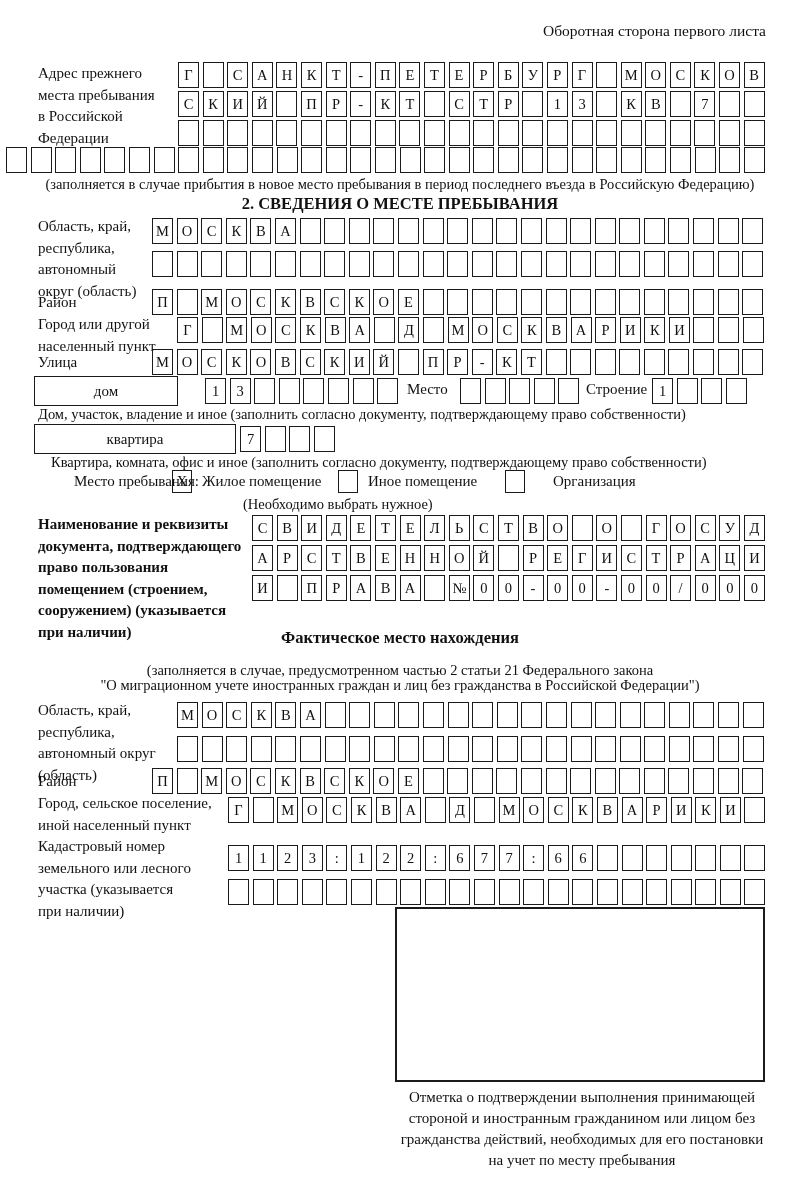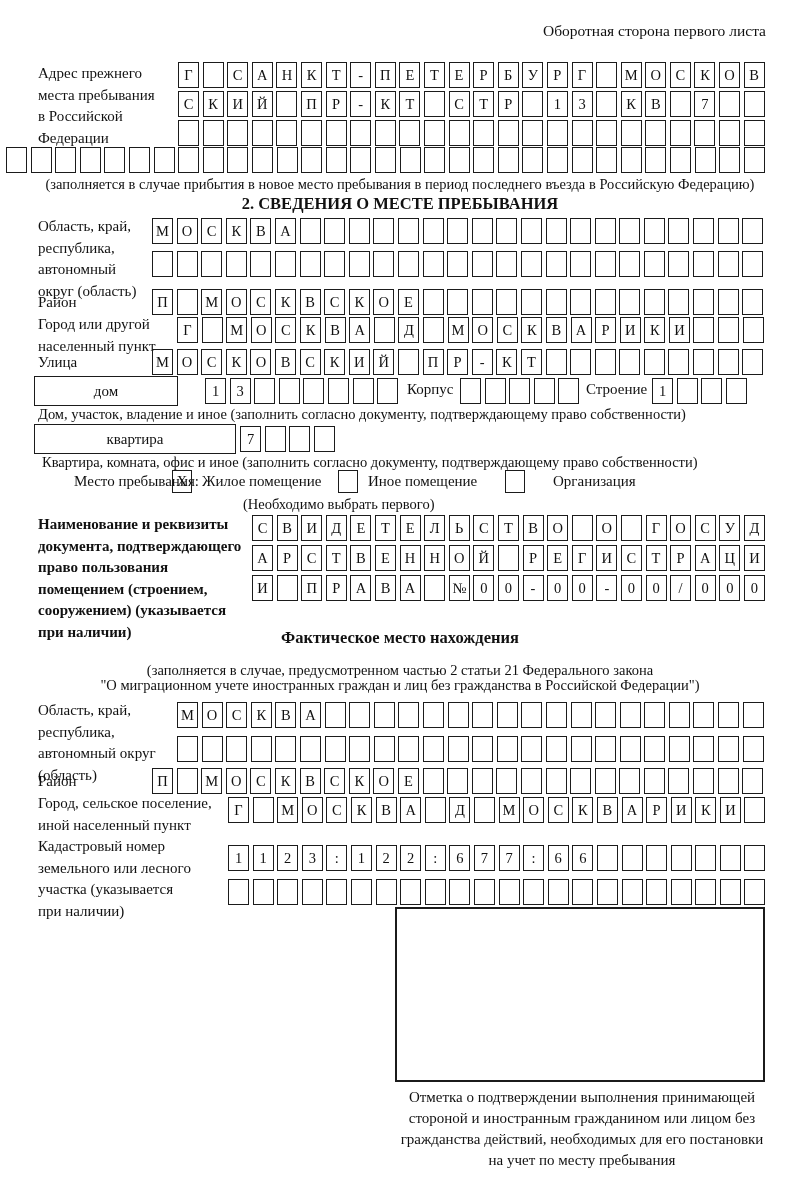--- a/index.html
+++ b/index.html
@@ -306,21 +306,21 @@
 <div class="cellrow" style="left:205px; top:378px;">
     <span class="cell">1</span>
     <span class="cell">3</span>
     <span class="cell"></span>
     <span class="cell"></span>
     <span class="cell"></span>
     <span class="cell"></span>
     <span class="cell"></span>
     <span class="cell"></span>
   </div>
-<div class="inline-lbl" style="left:407px; top:381px;">Корпус</div>
+<div class="inline-lbl" style="left:407px; top:381px;">Место</div>
 <div class="cellrow" style="left:460px; top:378px;">
     <span class="cell"></span>
     <span class="cell"></span>
     <span class="cell"></span>
     <span class="cell"></span>
     <span class="cell"></span>
   </div>
 <div class="inline-lbl" style="left:586px; top:381px;">Строение</div>
 <div class="cellrow" style="left:652px; top:378px;">
     <span class="cell">1</span>
@@ -330,30 +330,30 @@
   </div>
 <div class="note" style="left:38px; top:406px;">Дом, участок, владение и иное (заполнить согласно документу, подтверждающему право собственности)</div>
 
 <div class="boxlabel" style="left:34px; top:424px; width:202px;">квартира</div>
 <div class="cellrow" style="left:240px; top:426px;">
     <span class="cell">7</span>
     <span class="cell"></span>
     <span class="cell"></span>
     <span class="cell"></span>
   </div>
-<div class="note" style="left:42px; top:454px;">Квартира, комната, офис и иное (заполнить согласно документу, подтверждающему право собственности)</div>
+<div class="note" style="left:51px; top:454px;">Квартира, комната, офис и иное (заполнить согласно документу, подтверждающему право собственности)</div>
 
 <div class="inline-lbl" style="left:38px; top:473px;margin-left:36px;">Место пребывания:</div>
 <div class="chkbox" style="left:172px; top:470px;">X</div>
 <div class="inline-lbl" style="left:202px; top:473px;">Жилое помещение</div>
 <div class="chkbox" style="left:338px; top:470px;"></div>
 <div class="inline-lbl" style="left:368px; top:473px;">Иное помещение</div>
 <div class="chkbox" style="left:505px; top:470px;"></div>
 <div class="inline-lbl" style="left:553px; top:473px;">Организация</div>
-<div class="note" style="left:243px; top:496px;">(Необходимо выбрать первого)</div>
+<div class="note" style="left:243px; top:496px;">(Необходимо выбрать нужное)</div>
 
 <div class="lbl" style="left:38px; top:514px; width:215px;font-weight:bold;">Наименование и реквизиты
 документа, подтверждающего
 право пользования
 помещением (строением,
 сооружением) (указывается
 при наличии)</div>
 <div class="cellrow" style="left:252px; top:515px;">
     <span class="cell">С</span>
     <span class="cell">В</span>

